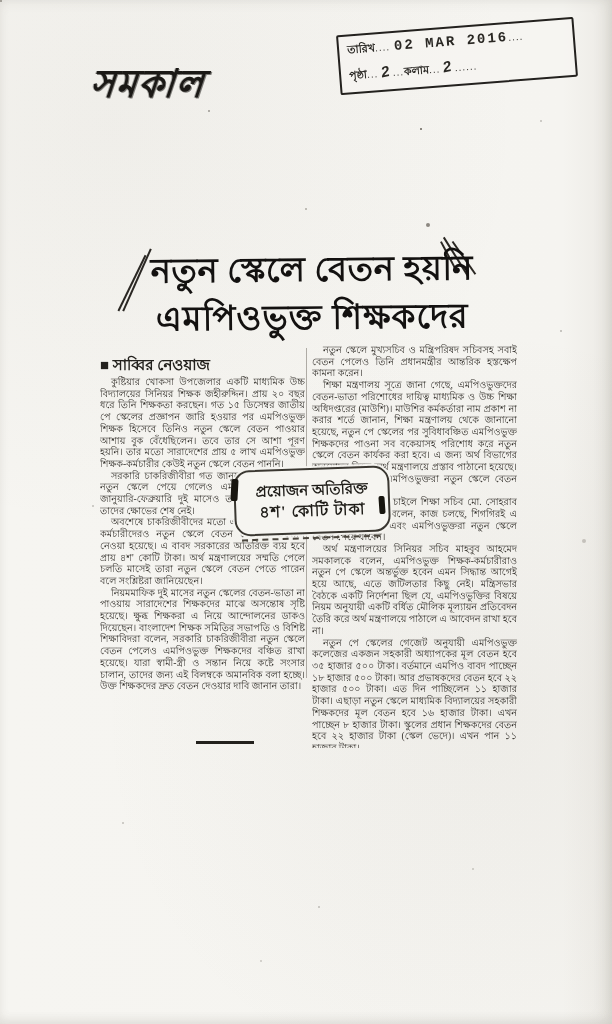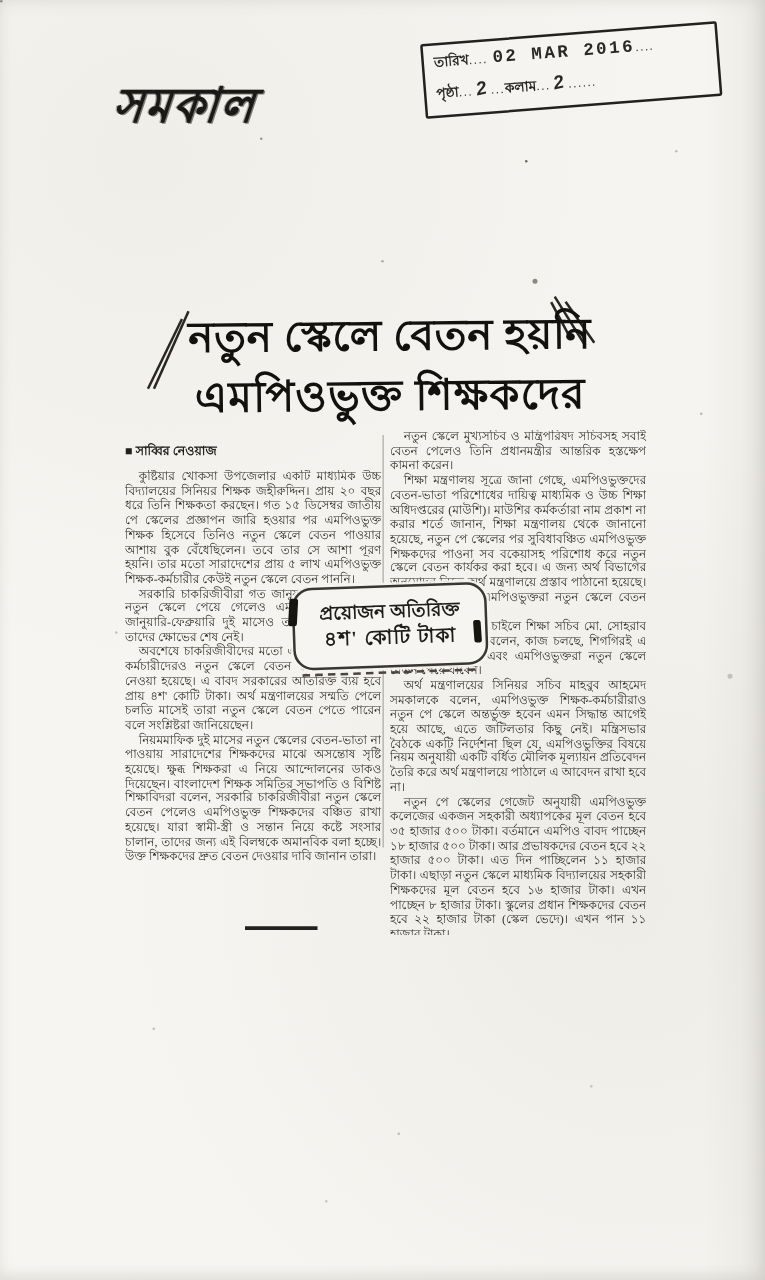--- a/index.html
+++ b/index.html
@@ -47,21 +47,21 @@
   }
   .headline .l2{letter-spacing:1px;}
   
   .mark{position:absolute;background:#2a2723;}
   .mark-a1{left:136px;top:246px;width:2px;height:68px;transform:rotate(24deg);}
   .mark-a2{left:131px;top:252px;width:1.5px;height:62px;transform:rotate(26deg);}
   .mark-b1{left:455px;top:234px;width:1.5px;height:46px;transform:rotate(-32deg);}
   .mark-b2{left:463px;top:238px;width:1.5px;height:40px;transform:rotate(-35deg);}
   .mark-b3{left:447px;top:240px;width:1.5px;height:30px;transform:rotate(-28deg);}
   
-  .byline{position:absolute;left:100px;top:353px;font-size:10px;font-weight:bold;color:#23211d;}
+  .byline{position:absolute;left:100px;top:353px;font-size:15px;font-weight:bold;color:#23211d;}
   .col{
     position:absolute;width:205px;overflow:hidden;
     font-size:9.6px;line-height:11.7px;text-align:justify;color:#34312c;
   }
   .col p{margin:0;text-indent:11px;}
   .col-left{left:100px;top:376px;height:378px;}
   .col-right{left:312px;top:344px;height:404px;}
   .col-divider{position:absolute;left:306px;top:348px;width:1px;height:330px;background:rgba(90,85,76,0.45);}
   
   .callout{

